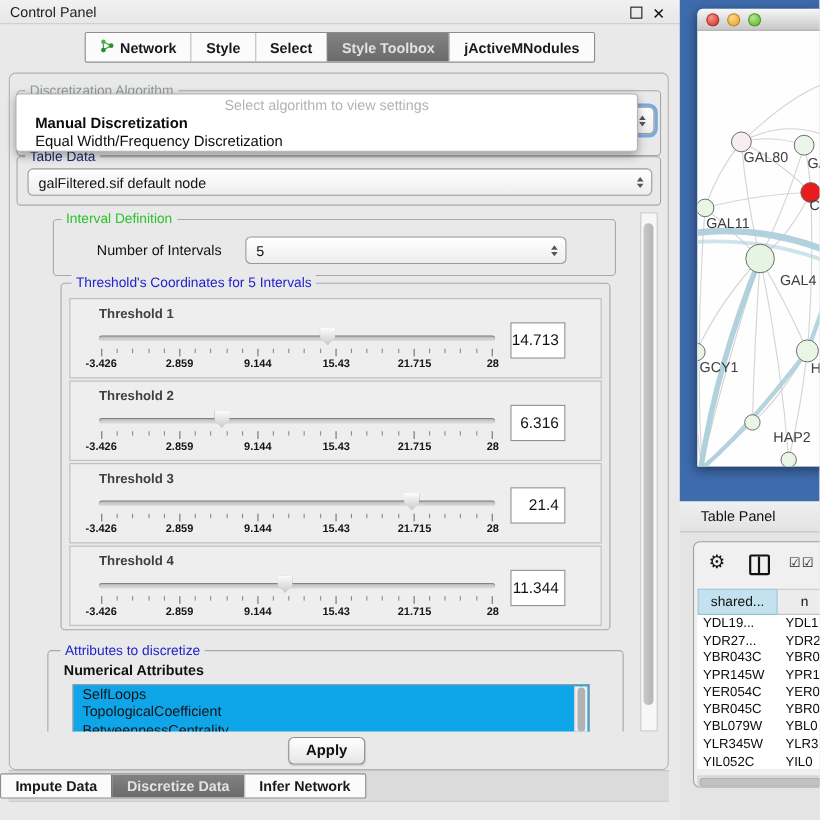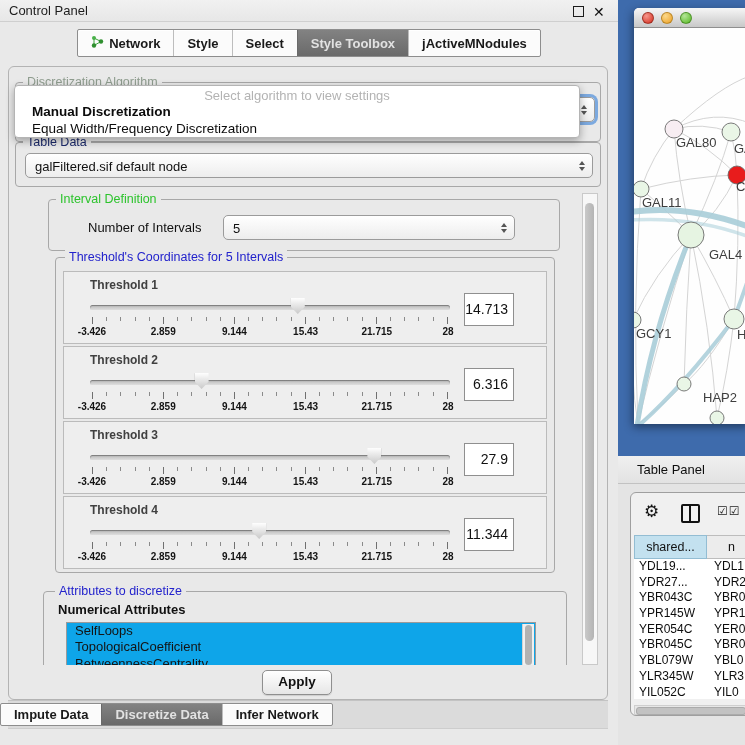--- a/index.html
+++ b/index.html
@@ -322,21 +322,21 @@
               <span class="tick major"></span>
             </div>
             <div class="ticklabels">
               <span class="ticklabel" style="left: 0%;">-3.426</span>
               <span class="ticklabel" style="left: 20%;">2.859</span>
               <span class="ticklabel" style="left: 40%;">9.144</span>
               <span class="ticklabel" style="left: 60%;">15.43</span>
               <span class="ticklabel" style="left: 80%;">21.715</span>
               <span class="ticklabel" style="left: 100%;">28</span>
             </div>
-            <div class="thr-value">27.9</div>
+            <div class="thr-value">21.4</div>
           </div>
           <div class="thr-box" style="top: 239px;">
             <div class="thr-name">Threshold 4</div>
             <div class="thr-track"></div>
             <div class="thr-thumb" style="left: 188.197px;"></div>
             <div class="ticks">
               <span class="tick major"></span>
               <span class="tick"></span>
               <span class="tick"></span>
               <span class="tick"></span>

